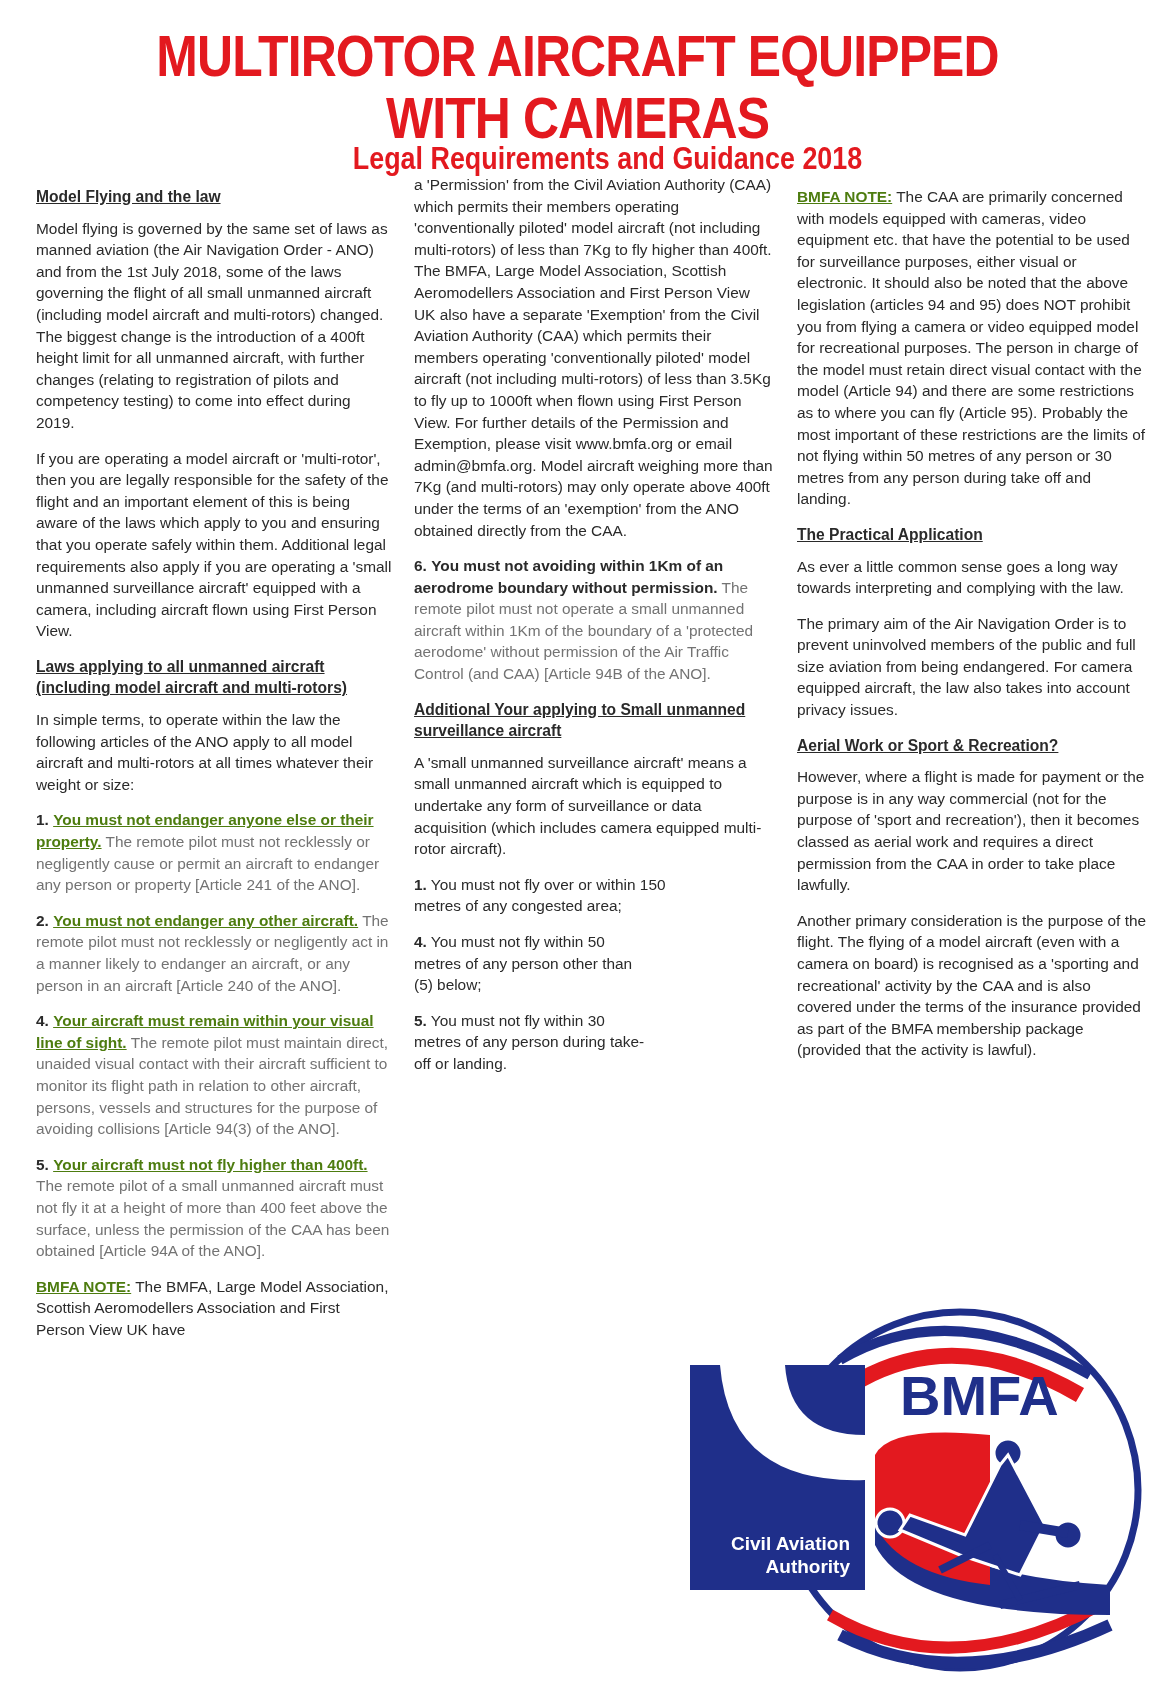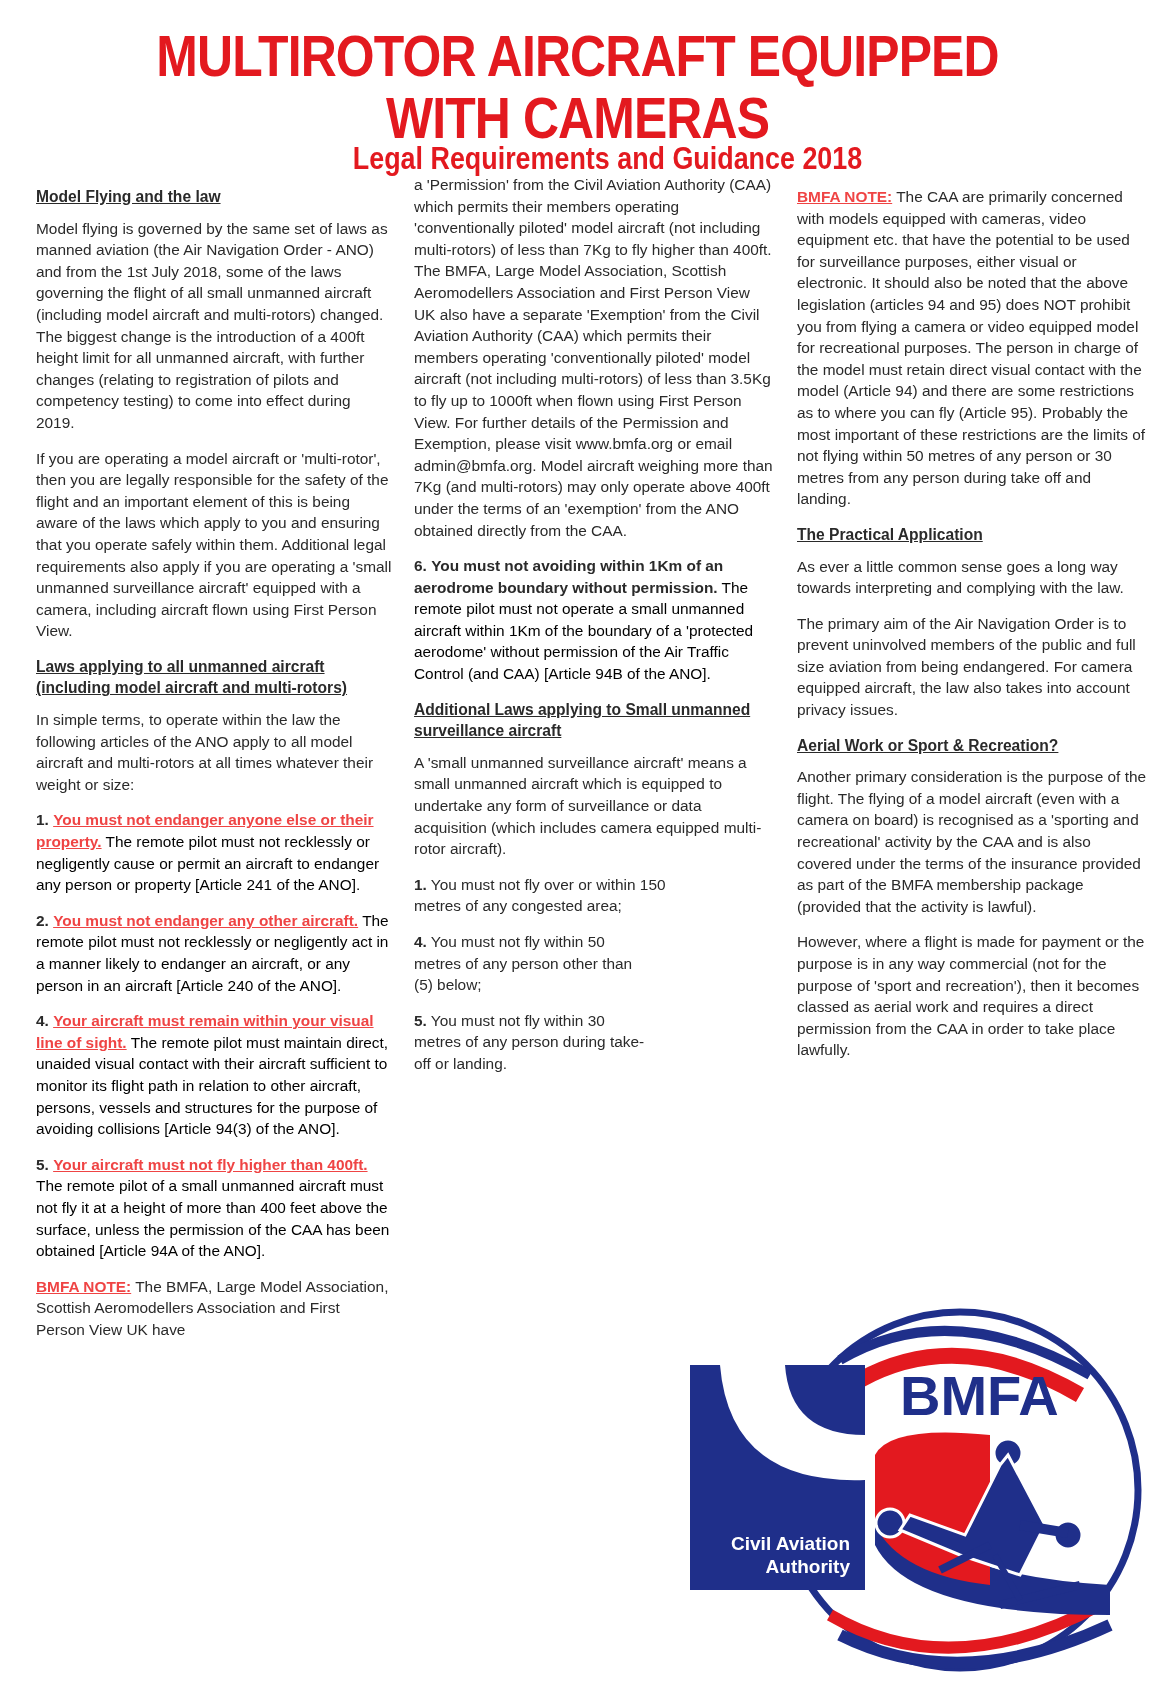--- a/index.html
+++ b/index.html
@@ -10,22 +10,22 @@
            transform-origin: center top; }
   .t1 { top: 22px; font-size: 58px; letter-spacing: -1px; transform: scaleX(0.86); }
   .t2 { top: 84px; font-size: 58px; letter-spacing: -1px; transform: scaleX(0.86); }
   .t3 { top: 140px; font-size: 32px; transform: scaleX(0.84); left: 30px; }
   .col { position: absolute; top: 186px; font-size: 15.4px; line-height: 21.6px; }
   .c1 { left: 36px; width: 356px; }
   .c2 { left: 414px; width: 360px; top: 174px; }
   .c3 { left: 797px; width: 350px; }
   p { margin: 0 0 14px 0; }
   .h { font-weight: bold; text-decoration: underline; font-size: 15.6px; margin-bottom: 10px; display: block; }
-  .red { color: #000000; margin-top: 12px; }
-  .ul { font-weight: bold; text-decoration: underline; color: #ef4444; }
+  .red { color: #737373; margin-top: 12px; }
+  .ul { font-weight: bold; text-decoration: underline; color: #4d7c0f; }
   .bold { font-weight: bold; color: #2a2a2a; }
   .num { font-weight: bold; }
   .logo { position: absolute; left: 690px; top: 1285px; width: 460px; height: 400px; }
 </style>
 </head>
 <body>
 
 <div class="title t1">MULTIROTOR AIRCRAFT EQUIPPED</div>
 <div class="title t2">WITH CAMERAS</div>
 <div class="title t3">Legal Requirements and Guidance 2018</div>
@@ -39,35 +39,35 @@
   <p><span class="num">1.</span> <span class="ul">You must not endanger anyone else or their property.</span> <span class="red">The remote pilot must not recklessly or negligently cause or permit an aircraft to endanger any person or property [Article 241 of the ANO].</span></p>
   <p><span class="num">2.</span> <span class="ul">You must not endanger any other aircraft.</span> <span class="red">The remote pilot must not recklessly or negligently act in a manner likely to endanger an aircraft, or any person in an aircraft [Article 240 of the ANO].</span></p>
   <p><span class="num">4.</span> <span class="ul">Your aircraft must remain within your visual line of sight.</span> <span class="red">The remote pilot must maintain direct, unaided visual contact with their aircraft sufficient to monitor its flight path in relation to other aircraft, persons, vessels and structures for the purpose of avoiding collisions [Article 94(3) of the ANO].</span></p>
   <p><span class="num">5.</span> <span class="ul">Your aircraft must not fly higher than 400ft.</span> <span class="red">The remote pilot of a small unmanned aircraft must not fly it at a height of more than 400 feet above the surface, unless the permission of the CAA has been obtained [Article 94A of the ANO].</span></p>
   <p><span class="ul">BMFA NOTE:</span> <span>The BMFA, Large Model Association, Scottish Aeromodellers Association and First Person View UK have</span></p>
 </div>
 
 <div class="col c2">
   <p>a 'Permission' from the Civil Aviation Authority (CAA) which permits their members operating 'conventionally piloted' model aircraft (not including multi-rotors) of less than 7Kg to fly higher than 400ft. The BMFA, Large Model Association, Scottish Aeromodellers Association and First Person View UK also have a separate 'Exemption' from the Civil Aviation Authority (CAA) which permits their members operating 'conventionally piloted' model aircraft (not including multi-rotors) of less than 3.5Kg to fly up to 1000ft when flown using First Person View. For further details of the Permission and Exemption, please visit www.bmfa.org or email admin@bmfa.org. Model aircraft weighing more than 7Kg (and multi-rotors) may only operate above 400ft under the terms of an 'exemption' from the ANO obtained directly from the CAA.</p>
   <p><span class="bold">6.</span> <span class="bold">You must not avoiding within 1Km of an aerodrome boundary without permission.</span> <span class="red">The remote pilot must not operate a small unmanned aircraft within 1Km of the boundary of a 'protected aerodome' without permission of the Air Traffic Control (and CAA) [Article 94B of the ANO].</span></p>
-  <span class="h">Additional Laws applying to Small unmanned surveillance aircraft</span>
+  <span class="h">Additional Your applying to Small unmanned surveillance aircraft</span>
   <p>A 'small unmanned surveillance aircraft' means a small unmanned aircraft which is equipped to undertake any form of surveillance or data acquisition (which includes camera equipped multi-rotor aircraft).</p>
   <p style="width:290px"><span class="num">1.</span> <span>You must not fly over or within 150 metres of any congested area;</span></p>
   <p style="width:240px"><span class="num">4.</span> <span>You must not fly within 50 metres of any person other than (5) below;</span></p>
   <p style="width:240px"><span class="num">5.</span> <span>You must not fly within 30 metres of any person during take-off or landing.</span></p>
 </div>
 
 <div class="col c3">
   <p><span class="ul">BMFA NOTE:</span> <span>The CAA are primarily concerned with models equipped with cameras, video equipment etc. that have the potential to be used for surveillance purposes, either visual or electronic. It should also be noted that the above legislation (articles 94 and 95) does NOT prohibit you from flying a camera or video equipped model for recreational purposes. The person in charge of the model must retain direct visual contact with the model (Article 94) and there are some restrictions as to where you can fly (Article 95). Probably the most important of these restrictions are the limits of not flying within 50 metres of any person or 30 metres from any person during take off and landing.</span></p>
   <span class="h">The Practical Application</span>
   <p>As ever a little common sense goes a long way towards interpreting and complying with the law.</p>
   <p>The primary aim of the Air Navigation Order is to prevent uninvolved members of the public and full size aviation from being endangered. For camera equipped aircraft, the law also takes into account privacy issues.</p>
   <span class="h">Aerial Work or Sport &amp; Recreation?</span>
+  <p>However, where a flight is made for payment or the purpose is in any way commercial (not for the purpose of 'sport and recreation'), then it becomes classed as aerial work and requires a direct permission from the CAA in order to take place lawfully.</p>
   <p>Another primary consideration is the purpose of the flight. The flying of a model aircraft (even with a camera on board) is recognised as a 'sporting and recreational' activity by the CAA and is also covered under the terms of the insurance provided as part of the BMFA membership package (provided that the activity is lawful).</p>
-  <p>However, where a flight is made for payment or the purpose is in any way commercial (not for the purpose of 'sport and recreation'), then it becomes classed as aerial work and requires a direct permission from the CAA in order to take place lawfully.</p>
 </div>
 
 <div class="logo">
   <svg width="460" height="400" viewBox="0 0 460 400">
     <circle cx="270" cy="205" r="178" fill="none" stroke="#1f2f8a" stroke-width="7"></circle>
     <path d="M150 75 Q 260 10 400 90" fill="none" stroke="#1f2f8a" stroke-width="10"></path>
     <path d="M170 95 Q 270 40 390 110" fill="none" stroke="#e3191f" stroke-width="16"></path>
     <path d="M140 330 Q 260 400 410 320" fill="none" stroke="#e3191f" stroke-width="12"></path>
     <path d="M150 350 Q 270 410 420 340" fill="none" stroke="#1f2f8a" stroke-width="12"></path>
     <path d="M185 200 Q 230 290 420 300 L 420 330 Q 220 330 185 260 Z" fill="#1f2f8a"></path>

